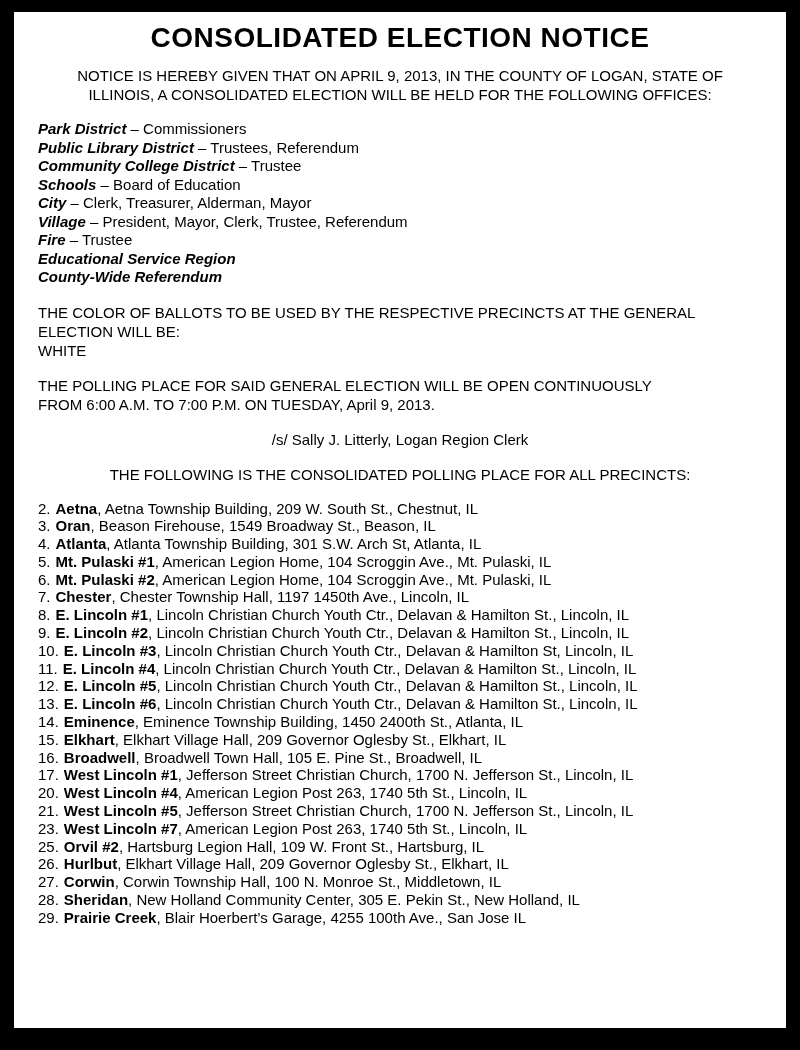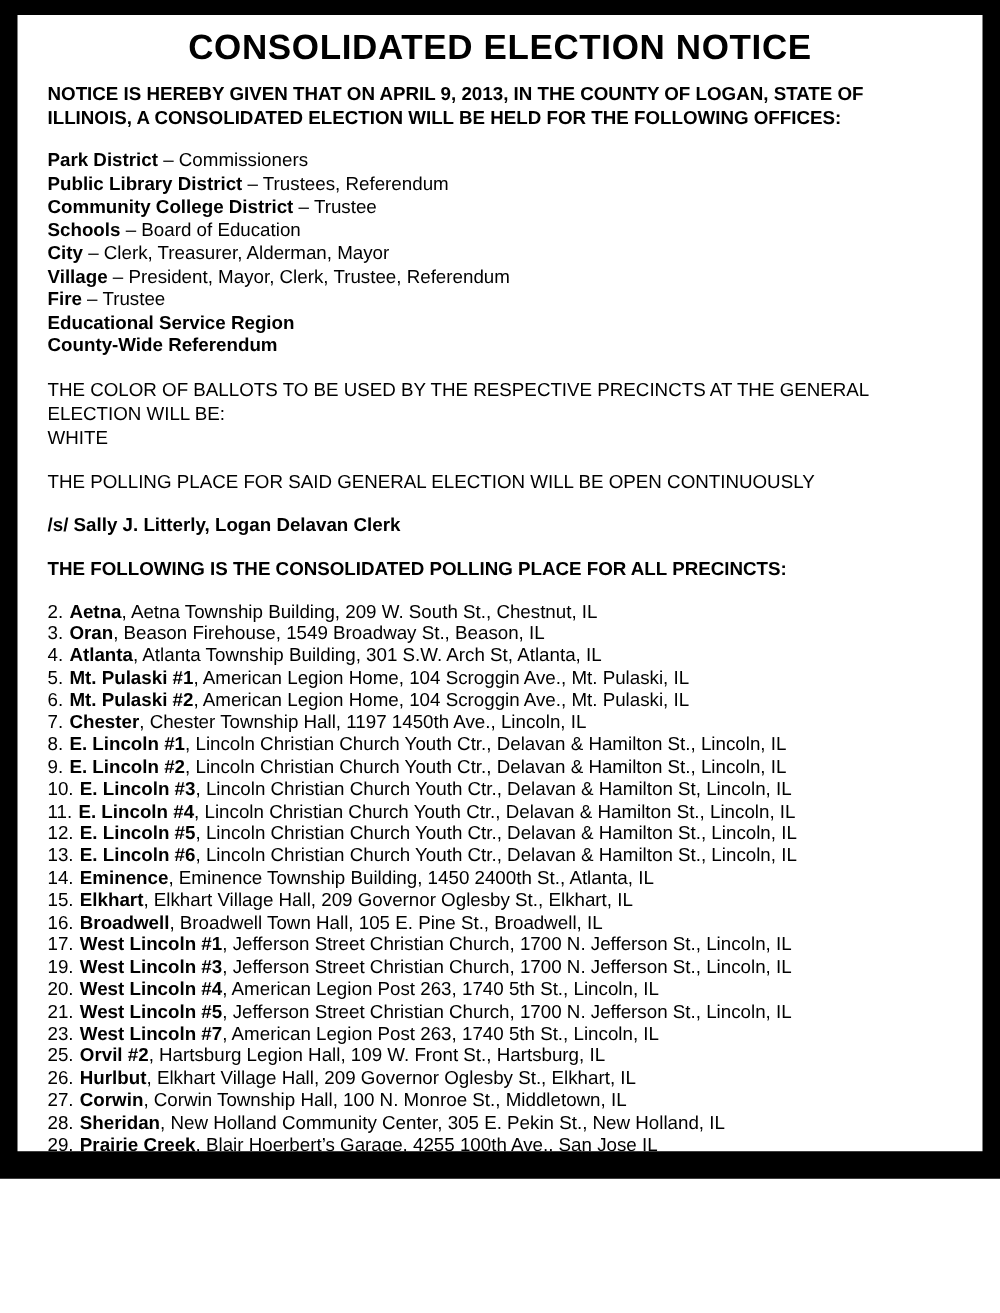--- a/index.html
+++ b/index.html
@@ -3,39 +3,39 @@
 <meta charset="utf-8">
 <style>
   * { margin: 0; padding: 0; box-sizing: border-box; }
   html, body { background: #ffffff; }
   body {
     width: 800px; height: 1050px;
     font-family: "Liberation Sans", sans-serif;
     color: #000000;
   }
   .page {
-    width: 800px; height: 943px;
+    width: 800px; height: 1050px;
     border-style: solid; border-color: #000;
     border-width: 12px 14px 22px 14px;
     background: #fff;
     padding: 8px 24px 0 24px;
     overflow: hidden;
   }
   .doc-title {
     text-align: center;
     font-size: 28px;
     font-weight: bold;
     letter-spacing: 0.5px;
     margin: 2px 0 12px 0;
   }
   .section { margin-bottom: 16px; }
   .line { font-size: 15px; line-height: 19px; }
-  .bold { font-weight: bold; }
+  .bold { font-weight: normal; text-align: center; }
   .offices-list .line { line-height: 18.5px; }
-  .office-name { font-weight: bold; }
+  .office-name { font-weight: bold; font-style: italic; }
   .precincts-list .line { line-height: 17.8px; white-space: nowrap; }
   .precinct-number { margin-right: 5px; }
   .precinct-name { font-weight: bold; }
 </style>
 </head>
 <body>
 
 <div class="page">
 
   <h1 class="doc-title">CONSOLIDATED ELECTION NOTICE</h1>
@@ -75,24 +75,25 @@
 
       <div class="line">ELECTION WILL BE:</div>
 
       <div class="line">WHITE</div>
     </div>
 
   <div class="section">
 
       <div class="line">THE POLLING PLACE FOR SAID GENERAL ELECTION WILL BE OPEN CONTINUOUSLY</div>
 
+      <div class="line">FROM 6:00 A.M. TO 7:00 P.M. ON TUESDAY, April 9, 2013.</div>
     </div>
 
   <div class="section">
-    <div class="line bold">/s/ Sally J. Litterly, Logan Delavan Clerk</div>
+    <div class="line bold">/s/ Sally J. Litterly, Logan Region Clerk</div>
   </div>
 
   <div class="section">
     <div class="line bold">THE FOLLOWING IS THE CONSOLIDATED POLLING PLACE FOR ALL PRECINCTS:</div>
   </div>
 
   <div class="section precincts-list">
 
 
       <div class="line"><span class="precinct-number">2.</span><span class="precinct-name">Aetna</span><span>, Aetna Township Building, 209 W. South St., Chestnut, IL</span></div>
@@ -121,21 +122,20 @@
 
       <div class="line"><span class="precinct-number">14.</span><span class="precinct-name">Eminence</span><span>, Eminence Township Building, 1450 2400th St., Atlanta, IL</span></div>
 
       <div class="line"><span class="precinct-number">15.</span><span class="precinct-name">Elkhart</span><span>, Elkhart Village Hall, 209 Governor Oglesby St., Elkhart, IL</span></div>
 
       <div class="line"><span class="precinct-number">16.</span><span class="precinct-name">Broadwell</span><span>, Broadwell Town Hall, 105 E. Pine St., Broadwell, IL</span></div>
 
       <div class="line"><span class="precinct-number">17.</span><span class="precinct-name">West Lincoln #1</span><span>, Jefferson Street Christian Church, 1700 N. Jefferson St., Lincoln, IL</span></div>
 
 
-      <div class="line"><span class="precinct-number">19.</span><span class="precinct-name">West Lincoln #3</span><span>, Jefferson Street Christian Church, 1700 N. Jefferson St., Lincoln, IL</span></div>
 
       <div class="line"><span class="precinct-number">20.</span><span class="precinct-name">West Lincoln #4</span><span>, American Legion Post 263, 1740 5th St., Lincoln, IL</span></div>
 
       <div class="line"><span class="precinct-number">21.</span><span class="precinct-name">West Lincoln #5</span><span>, Jefferson Street Christian Church, 1700 N. Jefferson St., Lincoln, IL</span></div>
 
 
       <div class="line"><span class="precinct-number">23.</span><span class="precinct-name">West Lincoln #7</span><span>, American Legion Post 263, 1740 5th St., Lincoln, IL</span></div>
 
 
       <div class="line"><span class="precinct-number">25.</span><span class="precinct-name">Orvil #2</span><span>, Hartsburg Legion Hall, 109 W. Front St., Hartsburg, IL</span></div>

